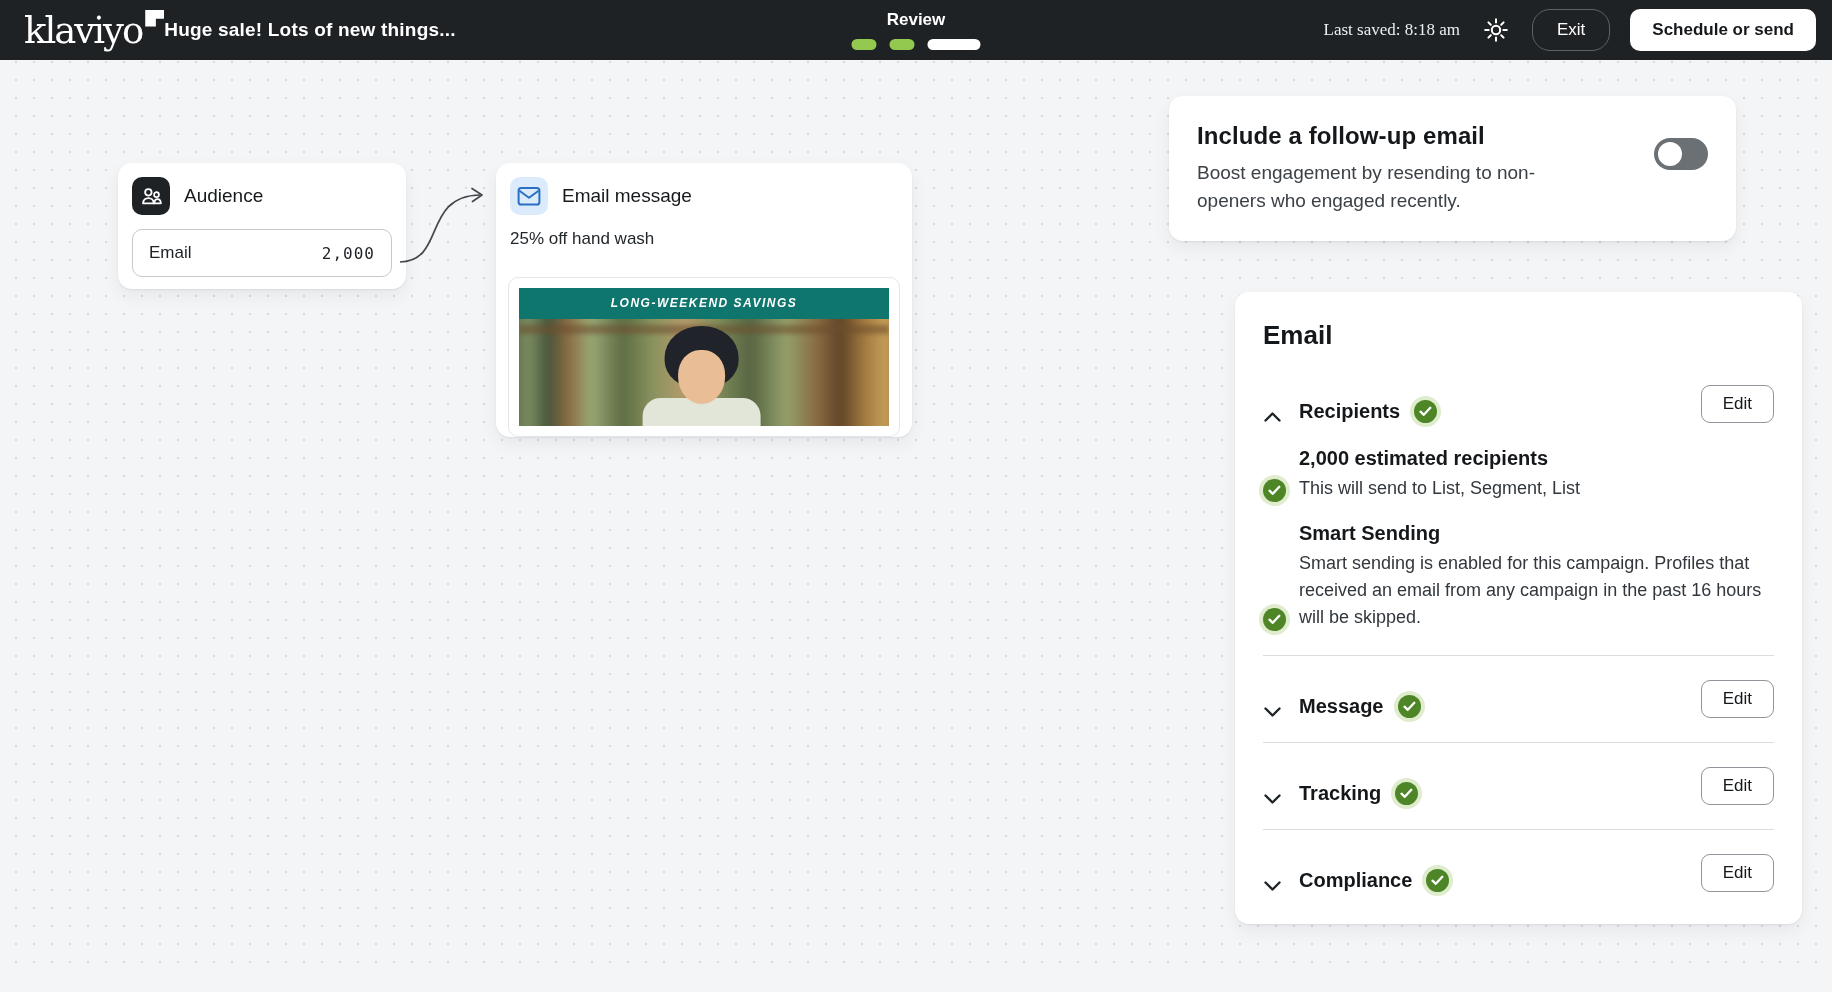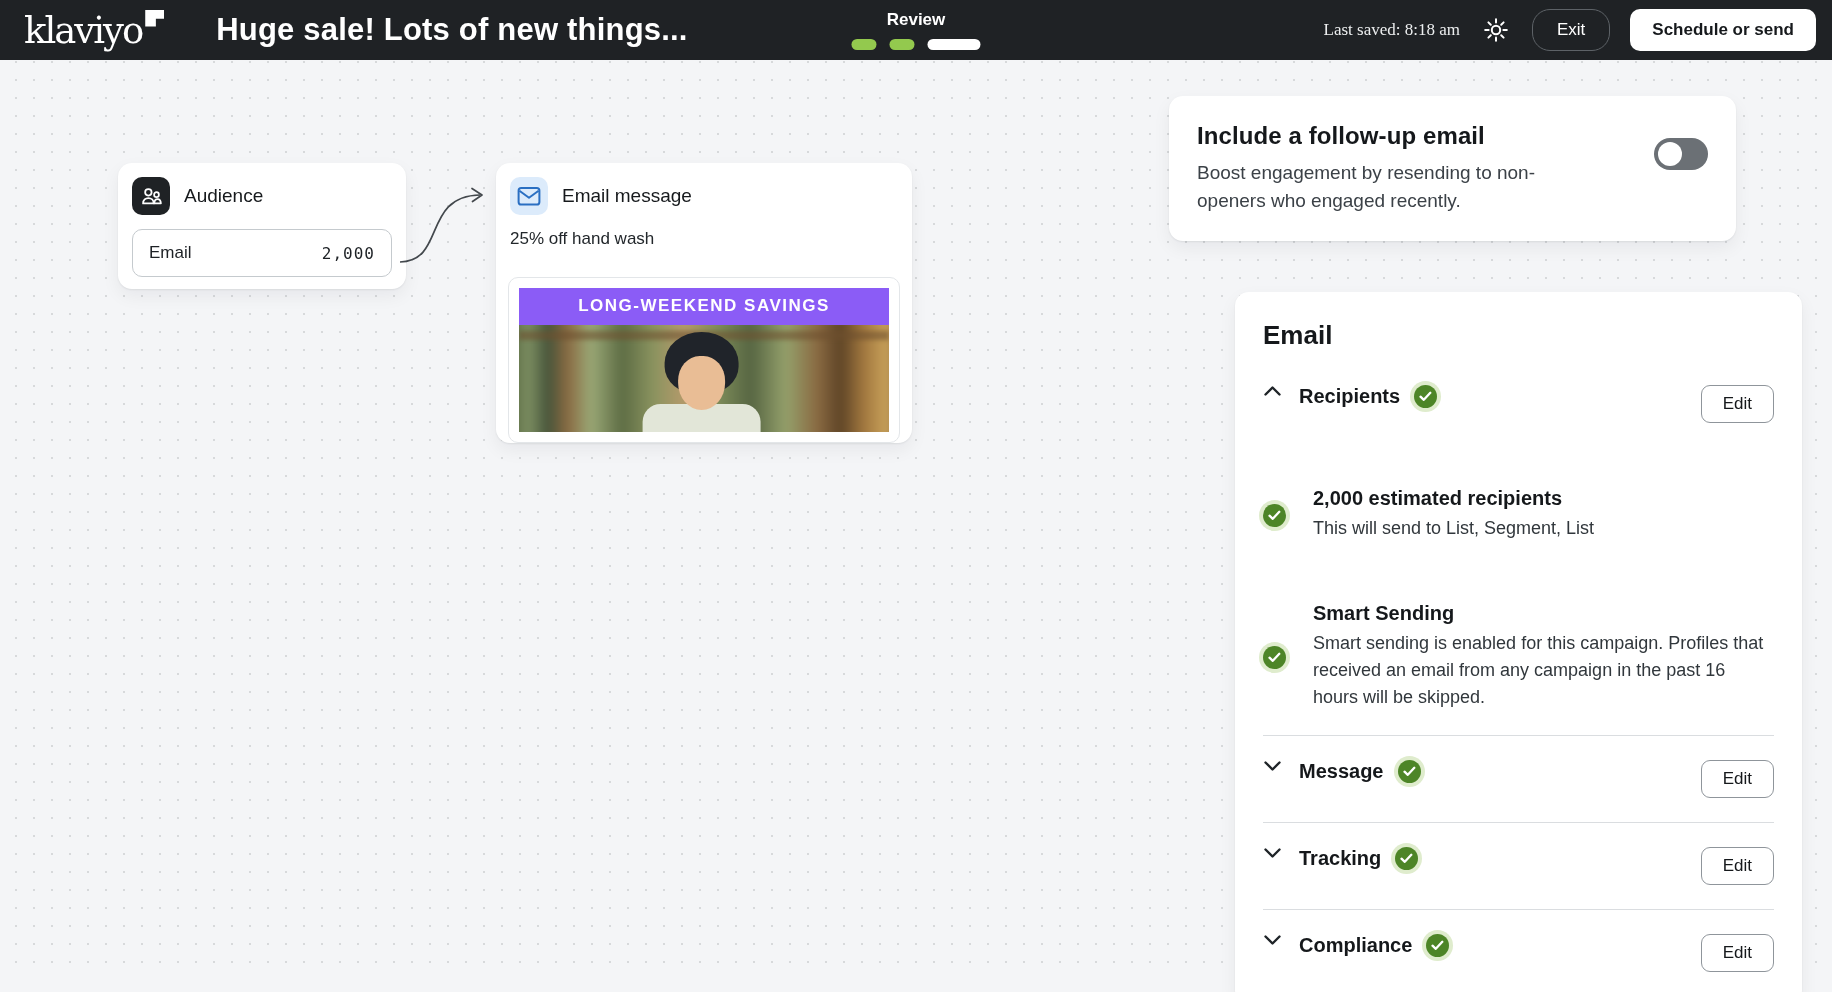--- a/index.html
+++ b/index.html
@@ -7,21 +7,21 @@
 
   
   .header {
     position:relative; height:60px; background:#1f2225; color:#fff;
     display:flex; align-items:center; padding:0 16px;
   }
   .logo { display:flex; align-items:flex-start; margin-left:8px; }
   .logo-text { font-family:"DejaVu Serif", serif; font-size:37px; letter-spacing:-2px; line-height:1; color:#fff; }
   .logo-flag { width:19px; height:17px; background:#fff; margin-left:3px; margin-top:-2px;
     clip-path: polygon(0 0, 100% 0, 100% 54%, 56% 54%, 56% 100%, 0 100%); }
-  .campaign-title { font-size:31px; font-weight:bold; margin-left:52px; letter-spacing:.2px; }
+  .campaign-title { font-size:19px; font-weight:bold; letter-spacing:.2px; }
 
   .progress { position:absolute; left:50%; top:0; transform:translateX(-50%);
     height:100%; display:flex; flex-direction:column; align-items:center; justify-content:center; gap:9px; }
   .progress-label { font-size:17px; font-weight:bold; }
   .pills { display:flex; gap:13px; align-items:center; }
   .pill { height:11px; border-radius:6px; }
   .pill.done { width:25px; background:#93c94e; }
   .pill.current { width:53px; background:#ffffff; }
 
   .header-right { margin-left:auto; display:flex; align-items:center; gap:20px; }
@@ -62,53 +62,53 @@
   .audience-count { font-family:"DejaVu Sans Mono", monospace; font-size:16px; color:#1d2125; letter-spacing:1px; }
 
   
   .connector { position:absolute; left:394px; top:126px; overflow:visible; pointer-events:none; }
 
   
   .email-card { left:496px; top:103px; width:416px; padding:14px 12px 0 12px; }
   .email-subject { font-size:17px; color:#22272b; margin:14px 0 28px 2px; }
   .email-preview { border:1px solid #e3e6e9; border-radius:10px; padding:10px; background:#fff; }
   .preview-banner {
-    background:#8b5cf6; color:#fff; text-align:center; font-weight:bold; font-size:17px;
-    letter-spacing:1.5px; padding:8px 0 9px; white-space:nowrap; overflow:hidden;
+    background:#0f766e; color:#fff; text-align:center; font-weight:bold; font-size:12px;
+    letter-spacing:1.5px; padding:8px 0 9px; white-space:nowrap; overflow:hidden;font-style:italic;
   }
   .preview-photo { position:relative; height:107px; overflow:hidden; }
   .photo-bg { position:absolute; inset:-10px; filter:blur(5px);
     background:linear-gradient(90deg,#55643f 0%,#7d8f62 5%,#46543a 10%,#8a6a42 15%,#9aa876 21%,#5d6c44 29%,#8a935f 37%,#b59a6b 45%,#7b8a58 54%,#566542 62%,#94a06b 71%,#8a6a42 79%,#5e4426 85%,#a2783f 91%,#c9a25a 97%,#8a6a42 100%); }
   .photo-beam { position:absolute; left:0; right:0; top:6px; height:9px; background:#6e4f2e; opacity:.55; filter:blur(2px); }
   .person { position:absolute; left:50%; bottom:0; transform:translateX(-52%); width:120px; height:100px; }
   .person-hair { position:absolute; left:50%; top:0; transform:translateX(-50%); width:74px; height:62px; background:#20242a; border-radius:52% 52% 46% 46%; }
   .person-face { position:absolute; left:50%; top:24px; transform:translateX(-50%); width:47px; height:54px; background:#e9bd95; border-radius:46% 46% 50% 50%; }
   .person-shirt { position:absolute; left:50%; bottom:-6px; transform:translateX(-50%); width:118px; height:34px; background:#e2e6d8; border-radius:18px 18px 0 0; }
 
   
   .followup-card { left:1169px; top:36px; width:567px; padding:26px 28px; display:flex; align-items:flex-start; }
   .fu-text { width:412px; }
   .fu-title { font-size:24px; font-weight:bold; color:#15181b; letter-spacing:.1px; }
   .fu-desc { font-size:19px; color:#3b4147; line-height:1.48; margin-top:9px; width:392px; }
   .toggle { margin-left:auto; margin-top:16px; width:54px; height:32px; border-radius:16px; background:#6b7075; position:relative; border:none; cursor:pointer; flex:0 0 auto; }
   .toggle-knob { position:absolute; left:4px; top:4px; width:24px; height:24px; border-radius:50%; background:#fff; }
 
   .review-card { left:1235px; top:232px; width:567px; padding:28px 28px 18px; }
   .panel-title { font-size:26px; font-weight:bold; color:#15181b; margin-bottom:34px; }
-  .section-row { display:flex; align-items:flex-start; }
+  .section-row { display:flex; align-items:flex-end; }
   .chev { flex:0 0 auto; display:flex; cursor:pointer; background:none; border:none; padding:0; }
   .section-label { font-size:20px; font-weight:bold; color:#15181b; margin-left:17px; }
   .check-badge { width:23px; height:23px; border-radius:50%; background:#4d8527; box-shadow:0 0 0 4px #dfeccd;
     display:flex; align-items:center; justify-content:center; margin-left:14px; flex:0 0 auto; }
   .btn-edit {
     margin-left:auto; background:#fff; border:1px solid #8f959b; border-radius:9px;
     font-size:17px; color:#15181b; padding:8px 21px; font-family:inherit; cursor:pointer;
   }
   .section-body { margin-top:24px; display:flex; flex-direction:column; gap:20px; }
-  .detail-item { display:flex; align-items:center; gap:27px;margin-top:40px; }
+  .detail-item { display:flex; align-items:flex-end; gap:13px; }
   .detail-item .check-badge { margin-left:0; margin-top:2px; }
   .detail-title { font-size:20px; font-weight:bold; color:#15181b; }
   .detail-text { font-size:18px; color:#31373c; line-height:1.5; margin-top:5px; max-width:470px; }
   .divider { height:1px; background:#dadde0; margin:24px 0; }
 </style>
 </head>
 <body>
 
 <div class="header">
   <div class="logo">

